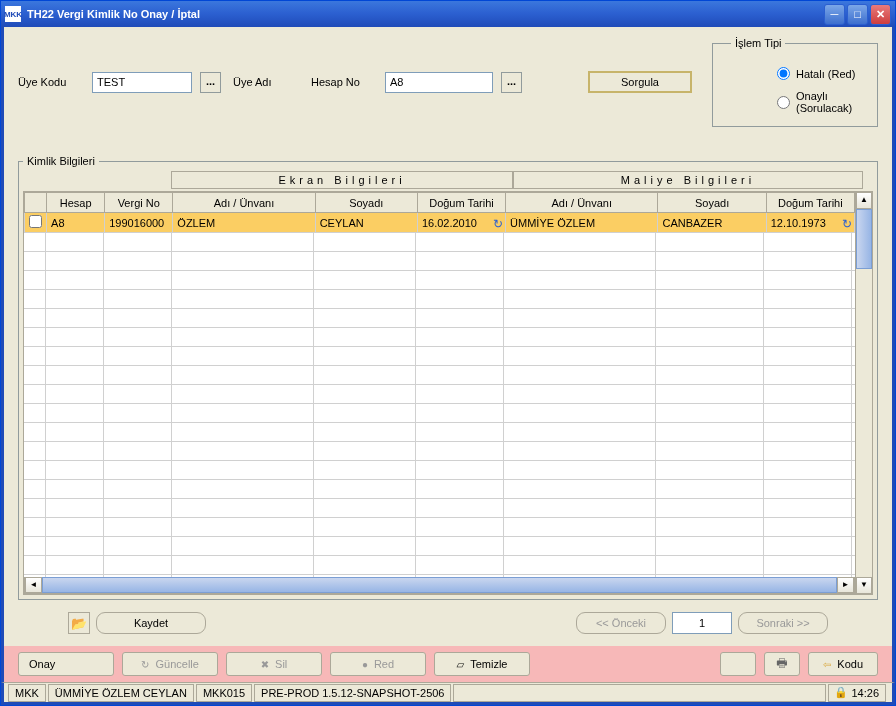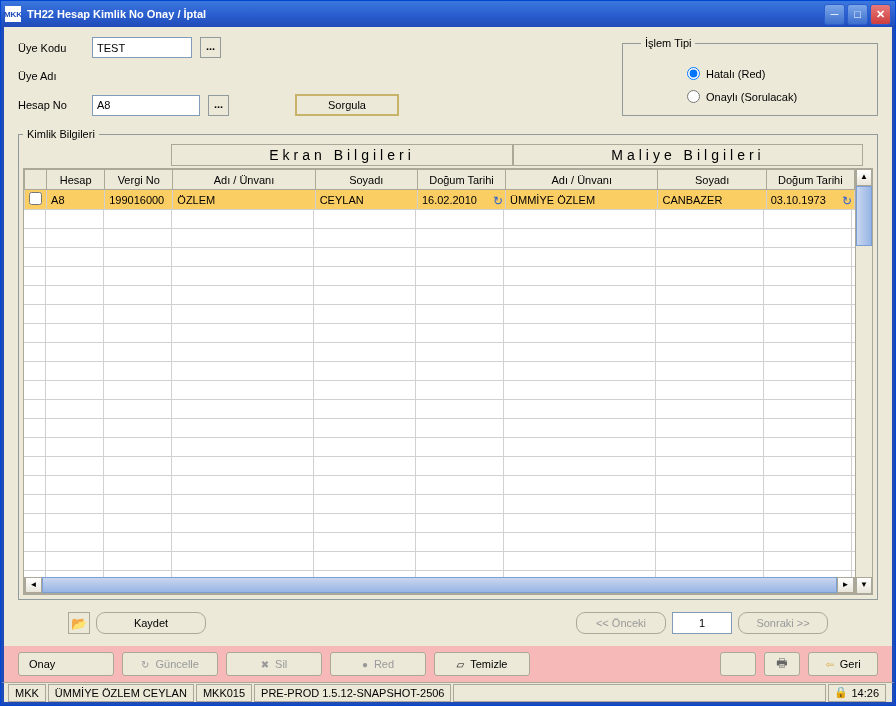--- a/index.html
+++ b/index.html
@@ -6,35 +6,35 @@
 body { background: #ece9d8; width: 896px; height: 706px; overflow: hidden; position: relative; }
 .window { width: 896px; height: 706px; border: 1px solid #0046d5; background: #ece9d8; display: flex; flex-direction: column; }
 .titlebar { background: linear-gradient(to bottom, #3b77dd 0%, #2b5fd0 50%, #1f4bb8 100%); height: 26px; display: flex; align-items: center; padding: 0 4px; color: white; font-weight: bold; font-size: 12px; }
 .titlebar-icon { width: 16px; height: 16px; background: white; margin-right: 6px; display: flex; align-items: center; justify-content: center; font-size: 8px; color: #1f4bb8; font-weight: bold; }
 .titlebar-text { flex: 1; }
 .win-btns { display: flex; gap: 2px; }
 .win-btn { width: 21px; height: 21px; background: linear-gradient(to bottom, #7ba7e8, #3d6fce); border: 1px solid #2b5fd0; border-radius: 3px; display: flex; align-items: center; justify-content: center; color: white; font-weight: bold; font-size: 11px; cursor: pointer; }
 .win-btn.close { background: linear-gradient(to bottom, #e87b7b, #ce3d3d); }
 .content { flex: 1; padding: 10px 14px 4px 14px; border-left: 3px solid #1f4bb8; border-right: 3px solid #1f4bb8; display: flex; flex-direction: column; overflow: hidden; }
 .top-form { display: flex; gap: 20px; margin-bottom: 8px; }
-.form-left { display: flex; flex-direction: column; gap: 12px; }
+.form-left { display: flex; gap: 12px; }
 .form-row { display: flex; align-items: center; gap: 8px; }
 .form-label { width: 66px; font-size: 11px; }
 .txt-input { height: 21px; border: 1px solid #7f9db9; padding: 0 4px; font-size: 11px; background: white; }
 .txt-input.ro { background: #ece9d8; color: #888; }
 .lookup-btn { width: 21px; height: 21px; border: 1px solid #919b9c; background: #ece9d8; font-weight: bold; text-align: center; line-height: 17px; cursor: pointer; }
 .sorgula-btn { width: 104px; height: 22px; background: #ece9d8; border: 2px solid #c7b46a; font-size: 11px; cursor: pointer; }
 fieldset { border: 1px solid #919b9c; padding: 8px 18px 12px 18px; }
 legend { font-size: 11px; padding: 0 4px; }
 .islem-tipi { margin-left: auto; width: 256px; }
 .radio-row { display: flex; align-items: center; gap: 6px; margin: 10px 0 0 46px; }
 .radio-row input { width: 13px; height: 13px; }
-.kimlik-fs { flex: 1; display: flex; flex-direction: column; padding: 4px; margin-top: 4px; min-height: 0; }
+.kimlik-fs { flex: 1; display: flex; flex-direction: column; padding: 4px; margin-top: 20px; min-height: 0; }
 .group-headers { display: flex; margin-left: 148px; margin-bottom: 2px; }
-.group-header { border: 1px solid #aca899; background: #ece9d8; text-align: center; font-size: 14px; letter-spacing: 4px; padding: 2px 0; }
+.group-header { border: 1px solid #aca899; background: #ece9d8; text-align: center; font-size: 11px; letter-spacing: 4px; padding: 2px 0; }
 .gh-ekran { width: 342px; }
 .gh-maliye { width: 350px; }
 .table-wrap { flex: 1; display: flex; min-height: 0; }
 .table-scroll { flex: 1; border: 1px solid #aca899; background: #701a75; overflow: hidden; display: flex; flex-direction: column; }
 table { border-collapse: collapse; width: 100%; }
 th { background: #ece9d8; border: 1px solid #aca899; font-weight: normal; font-size: 11px; padding: 2px 4px; height: 20px; }
 td { border: 1px solid #d0d0d0; font-size: 11px; padding: 2px 4px; height: 19px; }
 .sel-row td { background: #fbce63; }
 .empty-rows { flex: 1; background: repeating-linear-gradient(to bottom, white 0, white 18px, #d0d0d0 18px, #d0d0d0 19px); position: relative; }
 .empty-cols { position: absolute; inset: 0; display: flex; }
@@ -62,21 +62,21 @@
 .lock-ico { color: #c7a638; font-size: 11px; }
 .folder-ico { color: #d9a83e; font-size: 13px; }
 .print-ico { color: #666; font-size: 12px; }
 </style>
 </head>
 <body>
 
 <div class="window">
   <div class="titlebar">
     <div class="titlebar-icon">MKK</div>
-    <div class="titlebar-text">TH22 Hesap Kimlik No Onay / İptal</div>
+    <div class="titlebar-text">TH22 Vergi Kimlik No Onay / İptal</div>
     <div class="win-btns">
       <div class="win-btn">─</div>
       <div class="win-btn">□</div>
       <div class="win-btn close">✕</div>
     </div>
   </div>
 
   <div class="content">
     <div class="top-form">
       <div class="form-left">
@@ -134,21 +134,21 @@
             <tbody>
               <tr class="sel-row">
                 <td><input type="checkbox" style=""></td>
                 <td>A8</td>
                 <td>199016000</td>
                 <td>ÖZLEM</td>
                 <td>CEYLAN</td>
                 <td style="position:relative"><span>16.02.2010</span> <span class="refresh-ico" style="position:absolute;right:2px">↻</span></td>
                 <td>ÜMMİYE ÖZLEM</td>
                 <td>CANBAZER</td>
-                <td style="position:relative"><span>03.10.1973</span> <span class="refresh-ico" style="position:absolute;right:2px">↻</span></td>
+                <td style="position:relative"><span>12.10.1973</span> <span class="refresh-ico" style="position:absolute;right:2px">↻</span></td>
               </tr>
             </tbody>
           </table>
           <div class="empty-rows">
             <div class="empty-cols">
               <div class="empty-col" style="width:22px"></div>
               <div class="empty-col" style="width:58px"></div>
               <div class="empty-col" style="width:68px"></div>
               <div class="empty-col" style="width:142px"></div>
               <div class="empty-col" style="width:102px"></div>
@@ -203,21 +203,21 @@
         <span class="ico">▱</span>
         <span>Temizle</span>
       </button>
     <div style="flex:1"></div>
     <button class="act-btn" style="min-width:36px"></button>
     <button class="act-btn" style="min-width:36px">
         <span class="print-ico">🖶</span>
       </button>
     <button class="act-btn" style="min-width:70px">
         <span class="ico" style="color:#d9a83e">⇦</span>
-        <span>Geri</span>
+        <span>Kodu</span>
       </button>
   </div>
 
   <div class="status-bar">
     <div class="status-cell">MKK</div>
     <div class="status-cell">ÜMMİYE ÖZLEM CEYLAN</div>
     <div class="status-cell">MKK015</div>
     <div class="status-cell">PRE-PROD 1.5.12-SNAPSHOT-2506</div>
     <div class="status-cell flex"></div>
     <div class="status-cell"><span class="lock-ico">🔒</span>&nbsp;<span>14:26</span></div>

